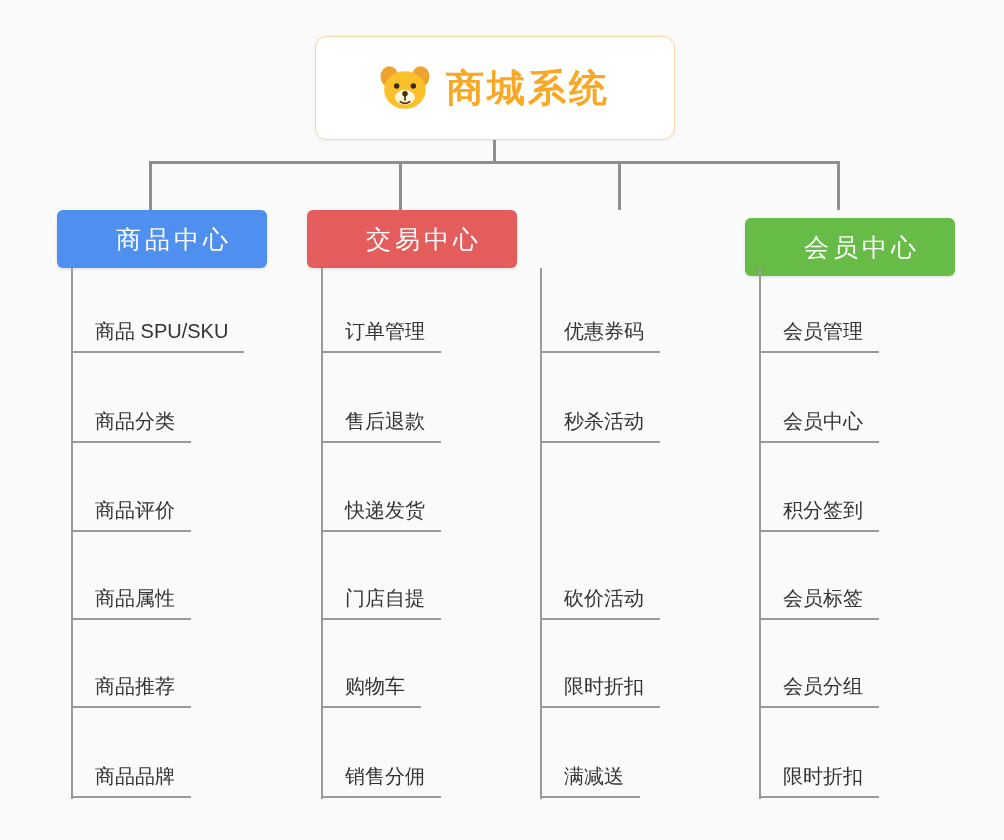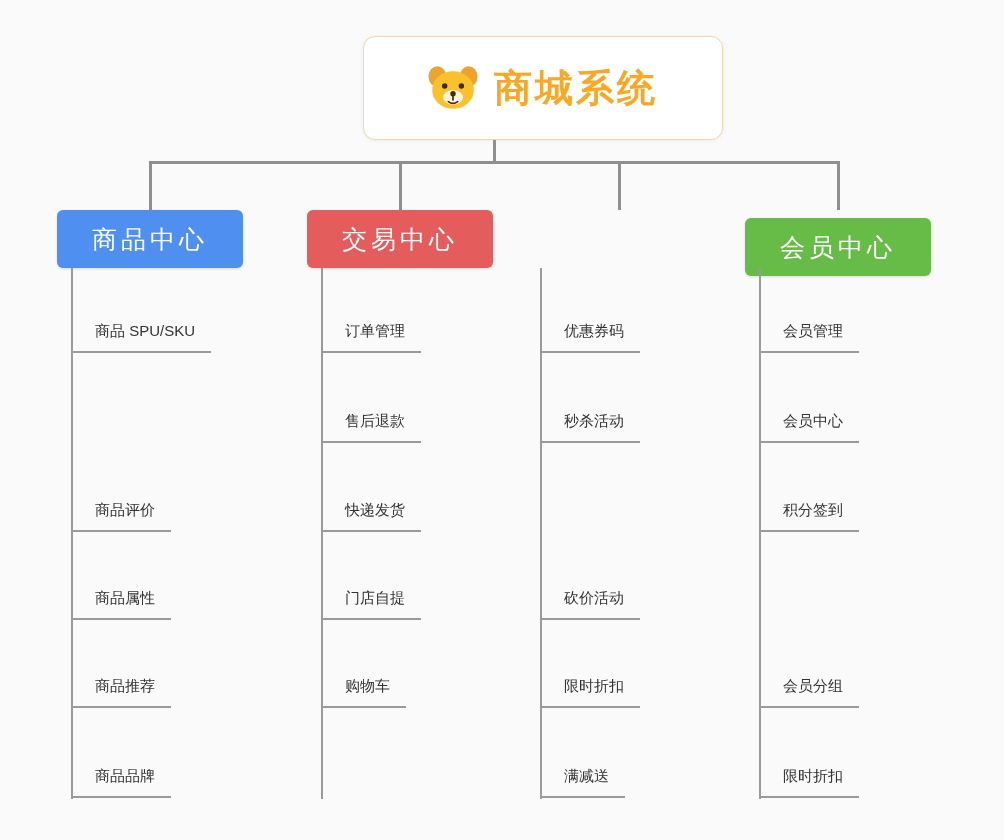--- a/index.html
+++ b/index.html
@@ -9,51 +9,52 @@
     background:#fafafa;
     font-family:"Liberation Sans","DejaVu Sans",sans-serif;
     overflow:hidden;
   }
   
   .root-node{
     position:absolute;left:315px;top:36px;width:360px;height:104px;
     background:#ffffff;border:1px solid #f3d7a4;border-radius:12px;
     display:flex;align-items:center;justify-content:center;gap:16px;
     box-shadow:0 1px 4px rgba(0,0,0,0.05);
-    box-sizing:border-box;cursor:default;margin-left:48px;
+    box-sizing:border-box;cursor:default;
   }
   .root-label{
     font-size:38px;font-weight:bold;letter-spacing:3px;color:#f9a825;
   }
   .dog{width:50px;height:46px;display:inline-flex;}
   
   .line{position:absolute;background:#8f8f8f;}
   .stub{left:493px;top:140px;width:3px;height:23px;}
   .hbar{left:149px;top:161px;width:691px;height:3px;}
   .drop{top:161px;height:49px;width:3px;}
   .d0{left:149px}.d1{left:399px}.d2{left:618px}.d3{left:837px}
   
   .branch{position:absolute;top:210px;width:215px;height:610px;}
   .b0{left:57px}.b1{left:307px}.b2{left:526px}.b3{left:745px}
   .branch-node{
     width:186px;height:58px;border-radius:6px;
     color:#fff;font-size:25px;letter-spacing:4px;
     display:flex;align-items:center;justify-content:center;
     box-shadow:0 1px 3px rgba(0,0,0,0.12);
     cursor:pointer;
+    padding-left:24px;
   }
   .spine{
     position:absolute;left:14px;top:58px;width:2px;height:531px;
     background:#9a9a9a;
   }
   .child{
     position:absolute;left:14px;
     padding:0 16px 7px 24px;
     border-bottom:2px solid #9a9a9a;
-    font-size:15px;line-height:26px;color:#333;
+    font-size:20px;line-height:26px;color:#333;
     white-space:nowrap;cursor:pointer;
   }
   .c0{top:108px}.c1{top:198px}.c2{top:287px}
   .c3{top:375px}.c4{top:463px}.c5{top:553px}
 </style>
 </head>
 <body>
 
 <div class="stage">
 
@@ -77,48 +78,51 @@
   <div class="line hbar"></div>
   <div class="line drop d0"></div>
   <div class="line drop d1"></div>
   <div class="line drop d2"></div>
   <div class="line drop d3"></div>
 
   <div class="branch b0">
     <div class="branch-node" style="background: rgb(78, 143, 240);">商品中心</div>
     <div class="spine"></div>
     <div class="child c0">商品 SPU/SKU</div>
+    <div class="child c1">商品分类</div>
     <div class="child c2">商品评价</div>
     <div class="child c3">商品属性</div>
     <div class="child c4">商品推荐</div>
     <div class="child c5">商品品牌</div>
   </div>
 
   <div class="branch b1">
     <div class="branch-node" style="background: rgb(228, 92, 92);">交易中心</div>
     <div class="spine"></div>
     <div class="child c0">订单管理</div>
     <div class="child c1">售后退款</div>
     <div class="child c2">快递发货</div>
     <div class="child c3">门店自提</div>
     <div class="child c4">购物车</div>
+    <div class="child c5">销售分佣</div>
   </div>
 
   <div class="branch b2">
     <div class="spine"></div>
     <div class="child c1">秒杀活动</div>
     <div class="child c0">优惠券码</div>
     <div class="child c3">砍价活动</div>
     <div class="child c4">限时折扣</div>
     <div class="child c5">满减送</div>
   </div>
 
   <div class="branch b3">
     <div class="branch-node" style="background: rgb(102, 188, 71); margin-top: 8px;">会员中心</div>
     <div class="spine"></div>
     <div class="child c0">会员管理</div>
     <div class="child c1">会员中心</div>
     <div class="child c2">积分签到</div>
+    <div class="child c3">会员标签</div>
     <div class="child c4">会员分组</div>
     <div class="child c5">限时折扣</div>
   </div>
 
 </div>
 
 </body></html>

